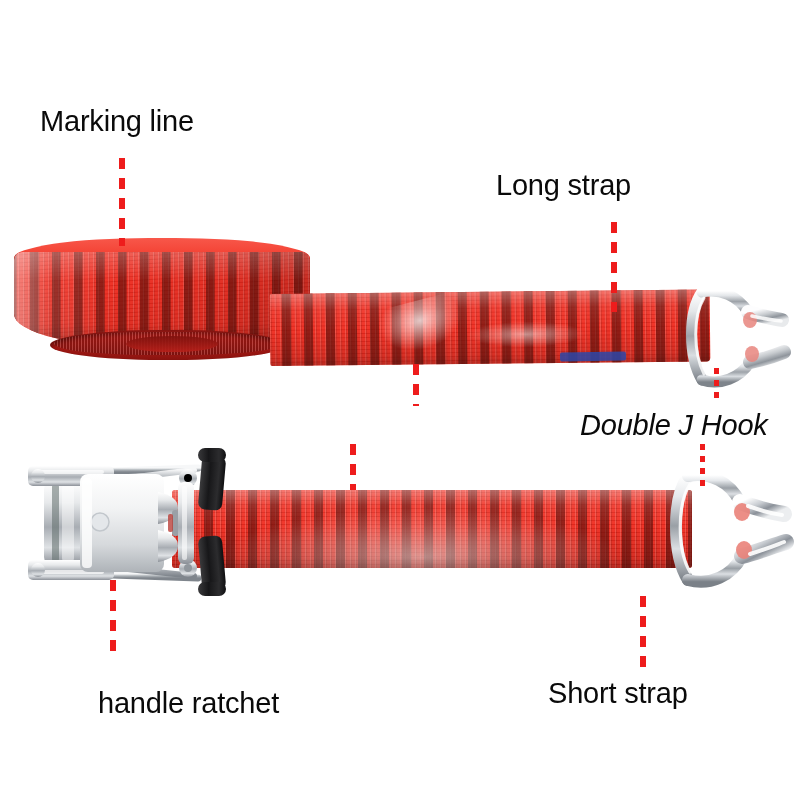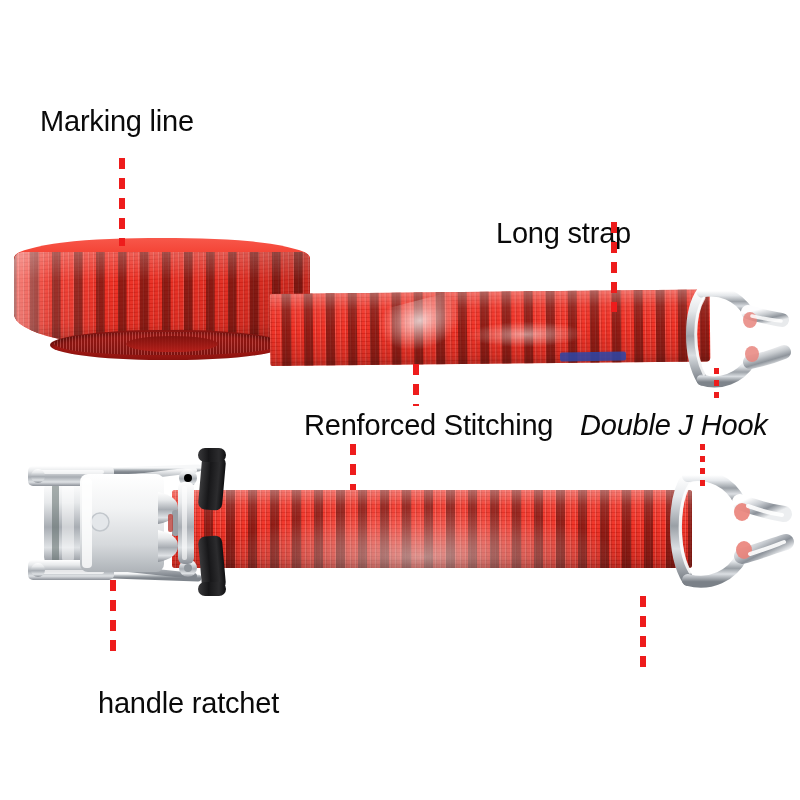--- a/index.html
+++ b/index.html
@@ -342,29 +342,29 @@
     <ellipse cx="76" cy="80" rx="8" ry="9" fill="#ea8279" opacity="0.9"></ellipse>
 
     <path d="M22 14 C 9 34, 9 80, 22 102" fill="none" stroke="#ffffff" stroke-width="3.2" stroke-linecap="round" opacity="0.85"></path>
     <path d="M80 36 C 94 41, 106 44, 114 45" fill="none" stroke="#ffffff" stroke-width="4" stroke-linecap="round" opacity="0.9"></path>
     <path d="M82 84 C 96 80, 108 75, 116 72" fill="none" stroke="#ffffff" stroke-width="4" stroke-linecap="round" opacity="0.9"></path>
   </svg>
 
   <div class="label" style="left:40px; top:104px;">Marking line</div>
   <div class="leader" style="left:119px; top:158px; height:88px;"></div>
 
-  <div class="label" style="left:496px; top:168px;margin-top:48px;">Long strap</div>
+  <div class="label" style="left:496px; top:168px;">Long strap</div>
   <div class="leader" style="left:611px; top:222px; height:90px;"></div>
 
   <div class="leader" style="left:413px; top:364px; height:42px;"></div>
-  <div class="label" style="left:304px; top:408px;">Renforced Stitching</div>
   <div class="leader" style="left:350px; top:444px; height:46px;"></div>
 
   <div class="leader fine" style="left:714px; top:368px; height:36px;"></div>
   <div class="label" style="left:580px; top:408px;font-style:italic;">Double J Hook</div>
   <div class="leader fine" style="left:700px; top:444px; height:44px;"></div>
 
   <div class="leader" style="left:110px; top:580px; height:74px;"></div>
   <div class="label" style="left:58px; top:686px;margin-left:40px;">handle ratchet</div>
 
   <div class="leader" style="left:640px; top:596px; height:74px;"></div>
+  <div class="label" style="left:548px; top:676px;">Short strap</div>
 
 </div>
 
 </body></html>

